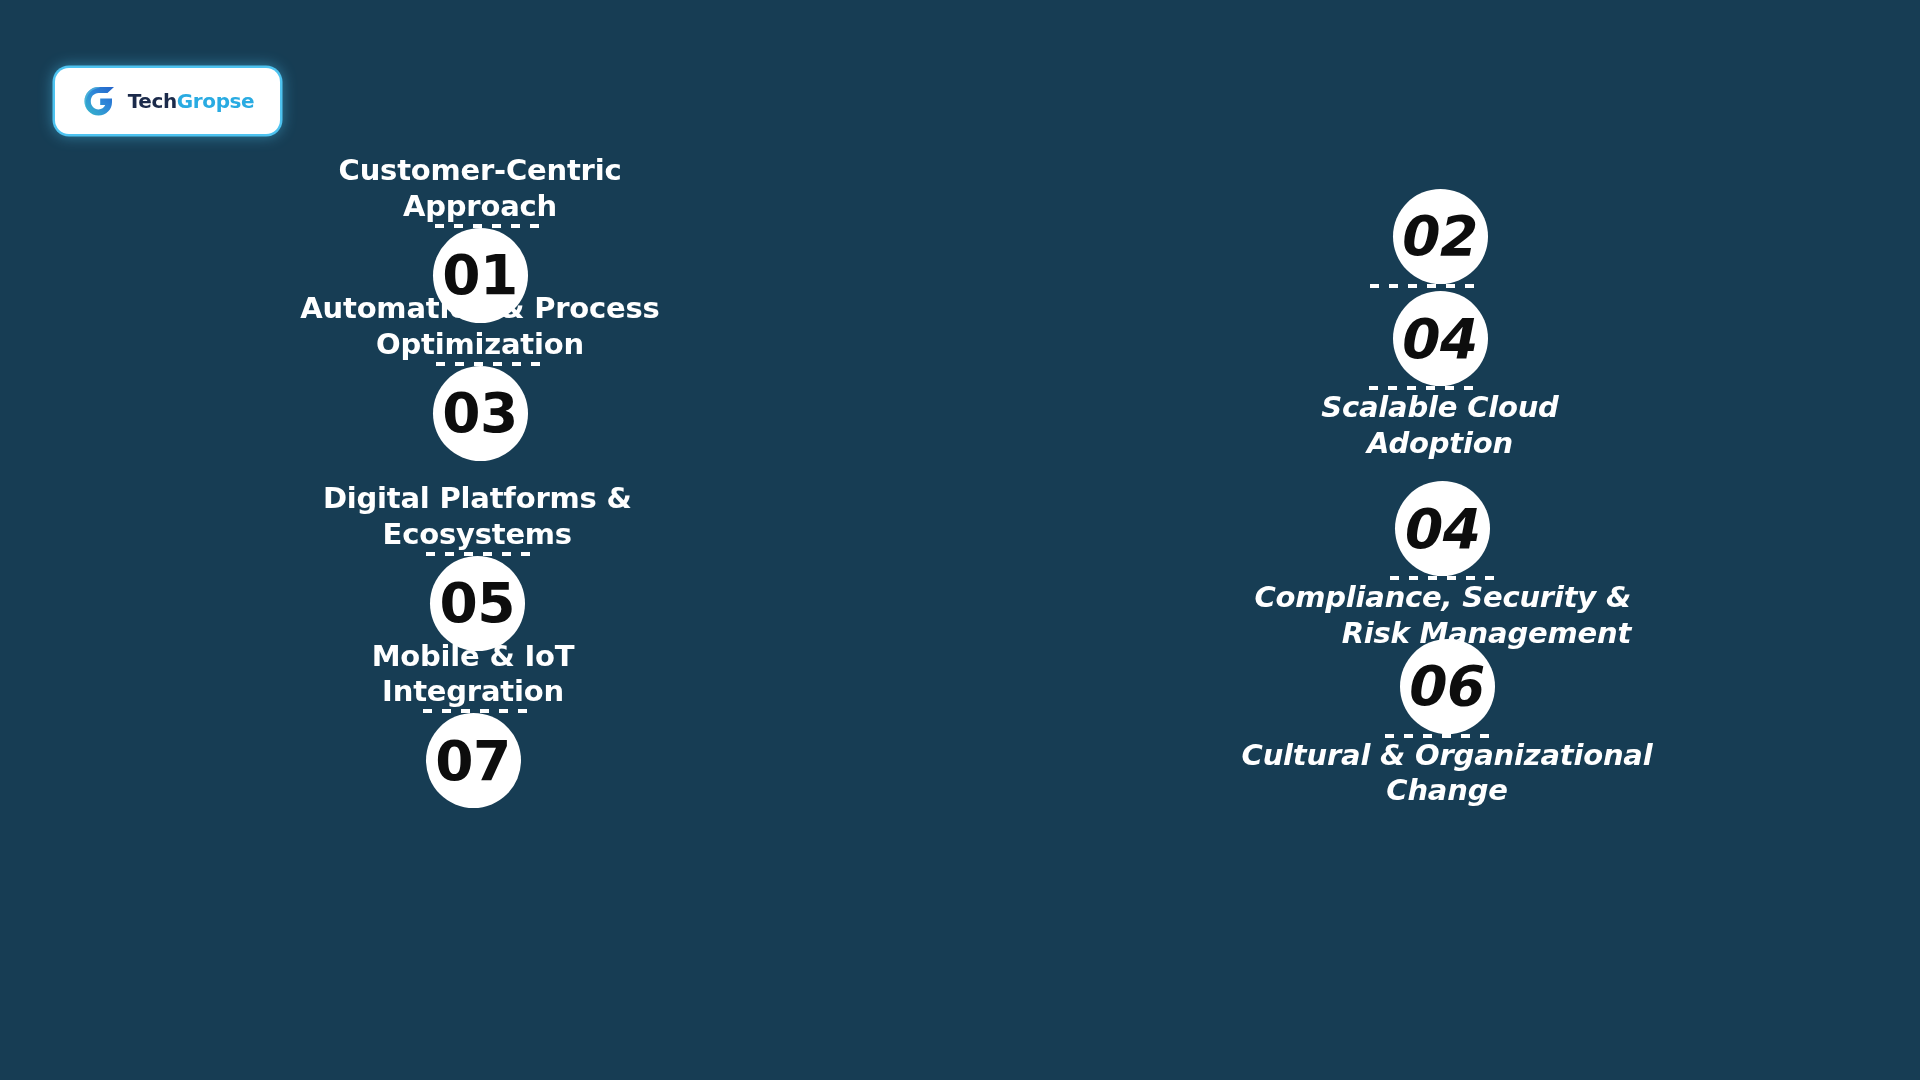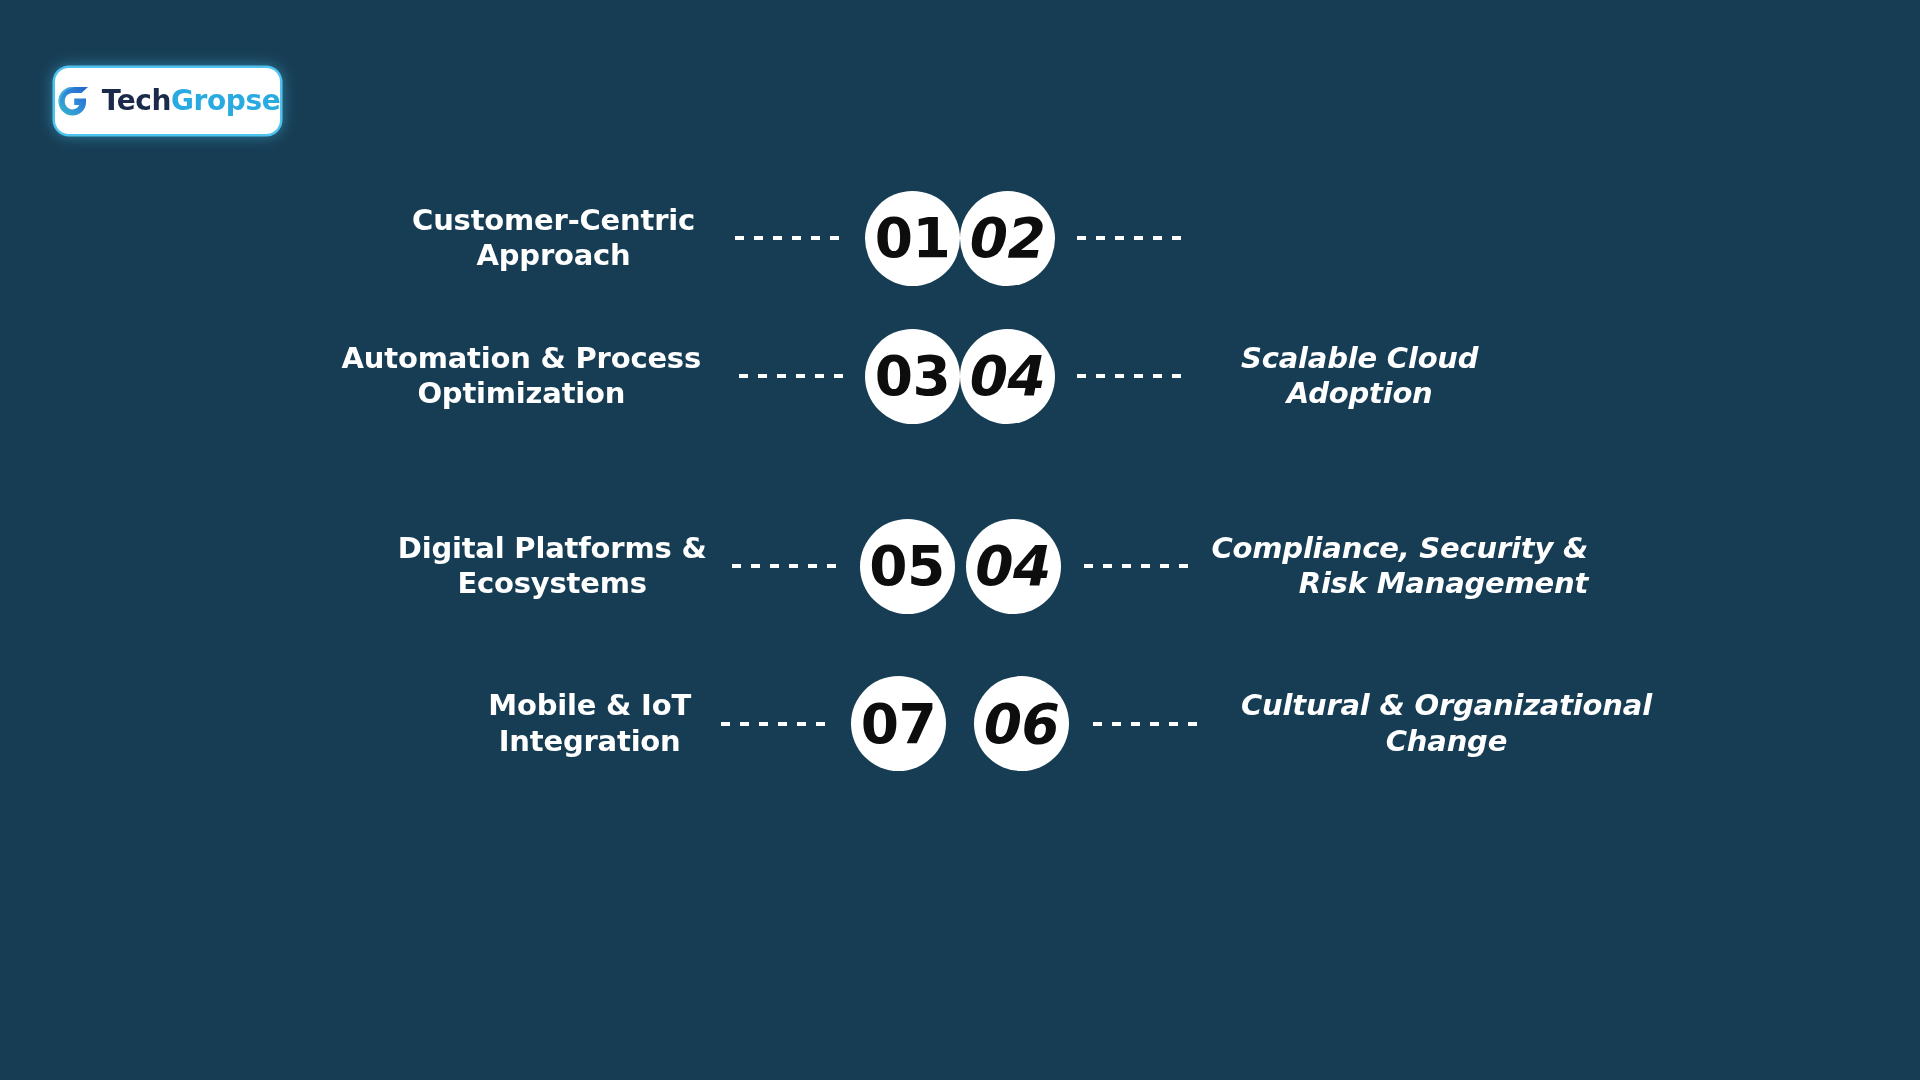--- a/index.html
+++ b/index.html
@@ -32,21 +32,21 @@
     box-shadow:0 0 0 2.5px #4EC3F0, 0 0 14px 3px rgba(78,195,240,.45);
   }
   .logo-mark{
     width:40px;
     height:40px;
     flex:0 0 40px;
     display:block;
   }
   .logo-word{
     font-family:"DejaVu Sans", sans-serif;
-    font-size:28px;
+    font-size:20px;
     font-weight:700;
     letter-spacing:-0.4px;
     white-space:nowrap;
     line-height:1;
   }
   .logo-word .w1{ color:#1B2A4A; }
   .logo-word .w2{ color:#29ABE2; }
 
   
   .diagram{
@@ -60,20 +60,21 @@
     display:flex;
     align-items:center;
     width:1920px;
   }
 
   
   .side{
     display:flex;
     align-items:center;
     width:960px;
+    flex-direction:column;
   }
   .side.left{ justify-content:flex-end; padding-right:0; }
   .side.right{ justify-content:flex-start; padding-left:0;font-style:italic; }
 
   .label{
     font-family:"DejaVu Sans", sans-serif;
     color:#ffffff;
     font-size:29px;
     font-weight:700;
     line-height:1.22;

